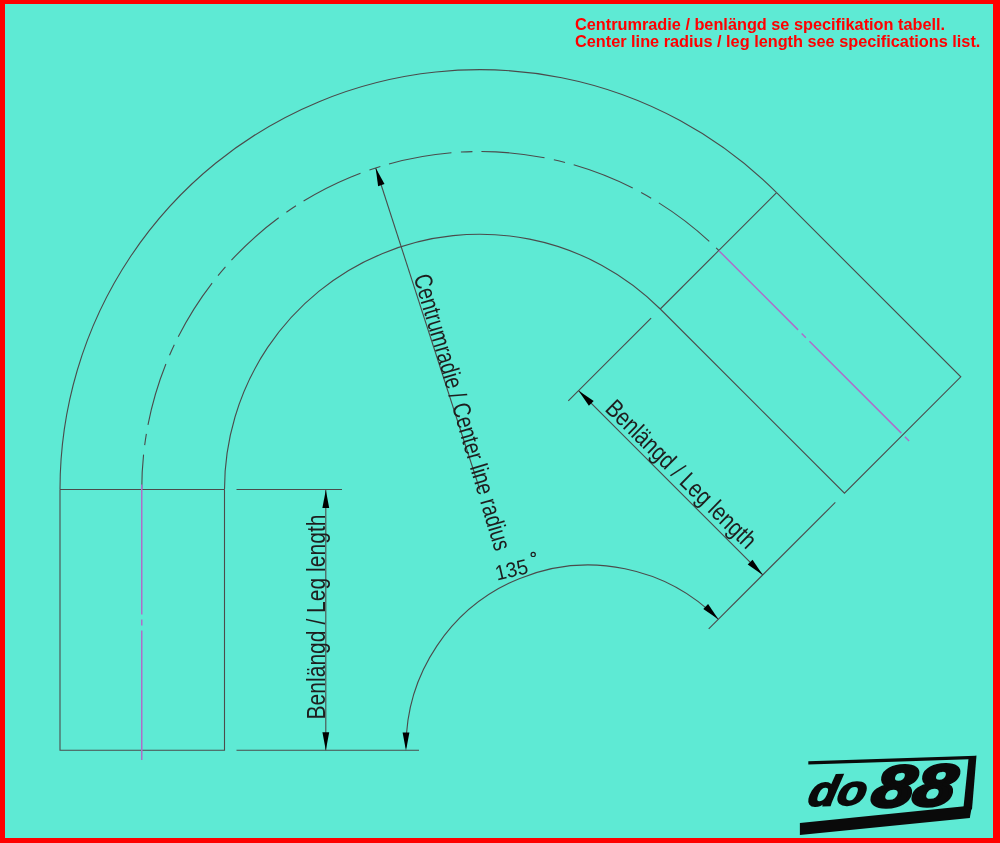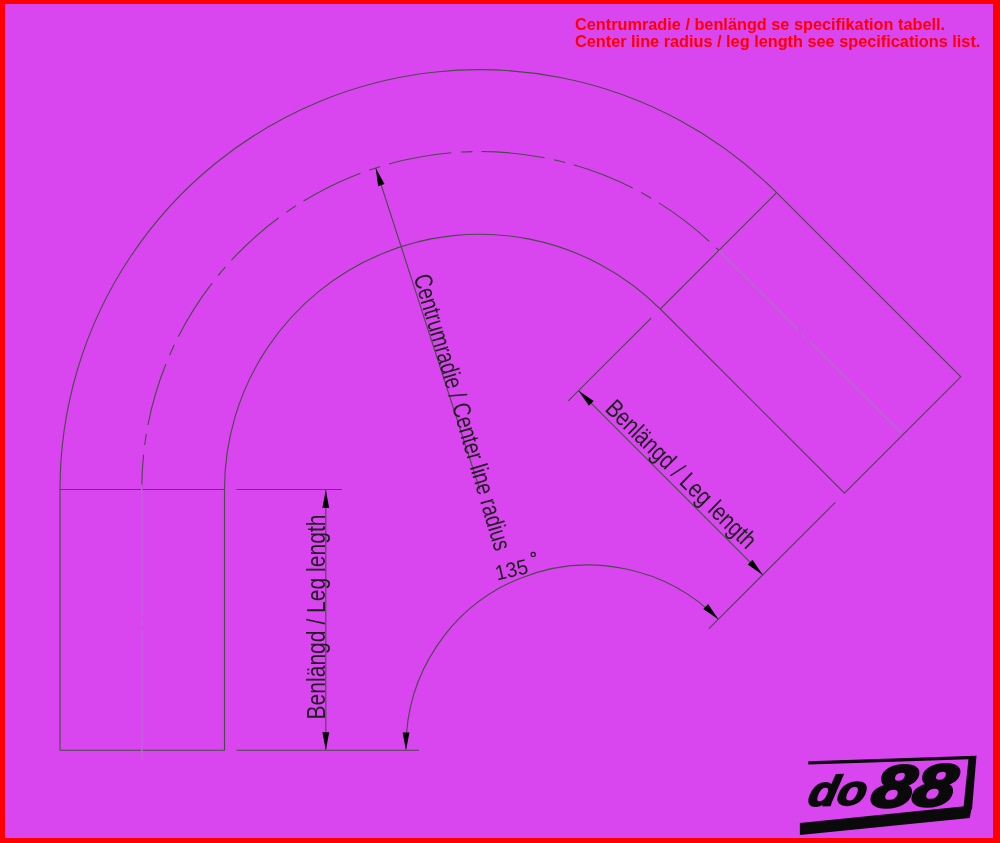--- a/index.html
+++ b/index.html
@@ -1,16 +1,16 @@
 <!DOCTYPE html>
 <html><head>
 <meta charset="utf-8">
 <style>
   html,body{margin:0;padding:0;background:#ffffff;}
-  .page{position:relative;width:1000px;height:843px;background:#d946ef;overflow:hidden;
+  .page{position:relative;width:1000px;height:843px;background:#5eead4;overflow:hidden;
         font-family:"Liberation Sans", sans-serif;}
   svg{position:absolute;left:0;top:0;}
   text{font-family:"Liberation Sans", sans-serif;}
 </style>
 </head>
 <body>
 <div class="page">
 <svg width="1000" height="843" viewBox="0 0 1000 843">
 
   <g>

